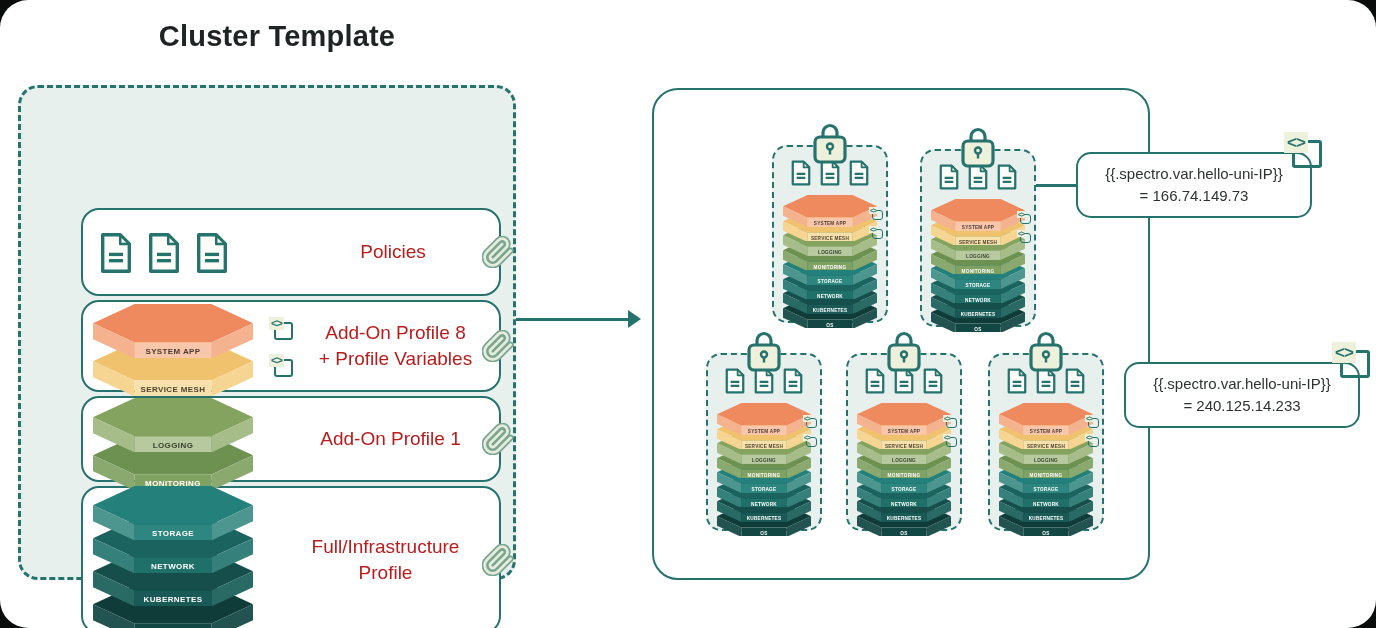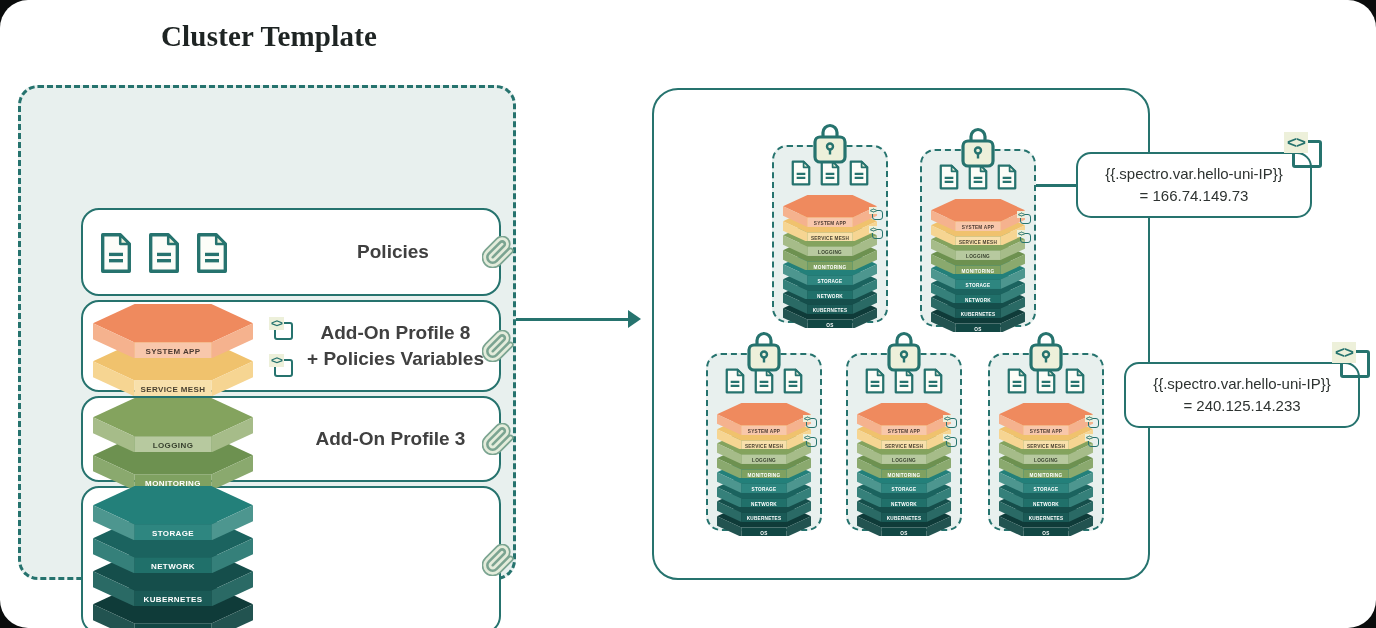--- a/index.html
+++ b/index.html
@@ -9,39 +9,39 @@
     width:1376px;height:628px;position:relative;
   }
   .card{
     position:absolute;left:0;top:0;width:1376px;height:628px;
     background:#ffffff;border-radius:28px;overflow:hidden;
   }
   .section-title{
     position:absolute;top:20px;font-size:29px;font-weight:700;color:#1e2423;
     text-align:center;letter-spacing:.2px;
   }
-  #template-title{left:20px;width:498px;font-family:Liberation Serif, serif;}
+  #template-title{left:28px;width:498px;}
   #fleet-title{left:652px;width:498px;}
 
   
   .template-panel{
     position:absolute;left:18px;top:85px;width:498px;height:495px;
     background:#e8f0ee;border:3px dashed #26736e;border-radius:20px;box-sizing:border-box;
   }
   .profile-box{
     position:absolute;left:60px;width:420px;background:#ffffff;
     border:2.5px solid #26736e;border-radius:18px;box-sizing:border-box;
   }
   #box-policies{top:120px;height:88px;}
   #box-addon2{top:212px;height:92px;}
   #box-addon1{top:308px;height:86px;}
   #box-infra{top:398px;height:148px;}
 
   .profile-label{
-    position:absolute;color:#404040;font-size:19px;font-weight:700;
+    position:absolute;color:#b91c1c;font-size:19px;font-weight:400;
     text-align:center;line-height:1.35;top:50%;transform:translateY(-50%);
   }
 
   
   .doc-row{position:absolute;display:flex;gap:14px;}
   .doc-icon{display:block;}
 
   
   .clip{position:absolute;right:-15px;top:50%;transform:translateY(-50%);width:32px;height:32px;z-index:6;}
 
@@ -176,21 +176,21 @@
             <span class="bracket"></span>
             <span class="glyph">&lt;&gt;</span>
           </span>
         <span class="code-icon code-md">
             <span class="bracket"></span>
             <span class="glyph">&lt;&gt;</span>
           </span>
       </div>
       <div class="profile-label" style="left:205px;width:215px;">
         <div>Add-On Profile 8</div>
-        <div>+ Policies Variables</div>
+        <div>+ Profile Variables</div>
       </div>
       <svg class="clip" viewBox="0 0 24 24">
           <path d="M21.44 11.05l-9.19 9.19a6 6 0 0 1-8.49-8.49l8.57-8.57A4 4 0 1 1 18 8.84l-8.59 8.57a2 2 0 0 1-2.83-2.83l8.49-8.48" fill="none" stroke="#7ba491" stroke-width="4.6" stroke-linecap="round" stroke-linejoin="round"></path>
           <path d="M21.44 11.05l-9.19 9.19a6 6 0 0 1-8.49-8.49l8.57-8.57A4 4 0 1 1 18 8.84l-8.59 8.57a2 2 0 0 1-2.83-2.83l8.49-8.48" fill="none" stroke="#e4ecdb" stroke-width="2.1" stroke-linecap="round" stroke-linejoin="round"></path>
         </svg>
     </div>
 
     <div class="profile-box" id="box-addon1">
       <div class="stack stack-lg" id="stack-addon1">
           <div class="slab" style="top: 0px; z-index: 2;">
@@ -205,21 +205,21 @@
           <div class="slab" style="top: 38px; z-index: 1;">
             <svg viewBox="0 0 100 34" xmlns="http://www.w3.org/2000/svg">
               <polygon points="26,0 74,0 100,12 74,24 26,24 0,12" fill="#6d9150"></polygon>
               <path d="M0,12 L26,24 L26,34 L0,22 Z" fill="#8aa96e"></path>
               <path d="M74,24 L100,12 L100,22 L74,34 Z" fill="#8aa96e"></path>
               <rect x="26" y="24" width="48" height="10" fill="#7fa161"></rect>
               <text x="50" y="31.4" text-anchor="middle" font-size="5" fill="#ffffff">MONITORING</text>
             </svg>
           </div>
         </div>
-      <div class="profile-label" style="left:195px;width:225px;">Add-On Profile 3</div>
+      <div class="profile-label" style="left:195px;width:225px;">Add-On Profile 1</div>
       <svg class="clip" viewBox="0 0 24 24">
           <path d="M21.44 11.05l-9.19 9.19a6 6 0 0 1-8.49-8.49l8.57-8.57A4 4 0 1 1 18 8.84l-8.59 8.57a2 2 0 0 1-2.83-2.83l8.49-8.48" fill="none" stroke="#7ba491" stroke-width="4.6" stroke-linecap="round" stroke-linejoin="round"></path>
           <path d="M21.44 11.05l-9.19 9.19a6 6 0 0 1-8.49-8.49l8.57-8.57A4 4 0 1 1 18 8.84l-8.59 8.57a2 2 0 0 1-2.83-2.83l8.49-8.48" fill="none" stroke="#e4ecdb" stroke-width="2.1" stroke-linecap="round" stroke-linejoin="round"></path>
         </svg>
     </div>
 
     <div class="profile-box" id="box-infra">
       <div class="stack stack-lg" id="stack-infra">
           <div class="slab" style="top: 0px; z-index: 4;">
             <svg viewBox="0 0 100 34" xmlns="http://www.w3.org/2000/svg">
@@ -251,20 +251,24 @@
           <div class="slab" style="top: 99px; z-index: 1;">
             <svg viewBox="0 0 100 34" xmlns="http://www.w3.org/2000/svg">
               <polygon points="26,0 74,0 100,12 74,24 26,24 0,12" fill="#0f3b39"></polygon>
               <path d="M0,12 L26,24 L26,34 L0,22 Z" fill="#225350"></path>
               <path d="M74,24 L100,12 L100,22 L74,34 Z" fill="#225350"></path>
               <rect x="26" y="24" width="48" height="10" fill="#124744"></rect>
               <text x="50" y="31.4" text-anchor="middle" font-size="5" fill="#ffffff">OS</text>
             </svg>
           </div>
         </div>
+      <div class="profile-label" style="left:190px;width:225px;">
+        <div>Full/Infrastructure</div>
+        <div>Profile</div>
+      </div>
       <svg class="clip" viewBox="0 0 24 24">
           <path d="M21.44 11.05l-9.19 9.19a6 6 0 0 1-8.49-8.49l8.57-8.57A4 4 0 1 1 18 8.84l-8.59 8.57a2 2 0 0 1-2.83-2.83l8.49-8.48" fill="none" stroke="#7ba491" stroke-width="4.6" stroke-linecap="round" stroke-linejoin="round"></path>
           <path d="M21.44 11.05l-9.19 9.19a6 6 0 0 1-8.49-8.49l8.57-8.57A4 4 0 1 1 18 8.84l-8.59 8.57a2 2 0 0 1-2.83-2.83l8.49-8.48" fill="none" stroke="#e4ecdb" stroke-width="2.1" stroke-linecap="round" stroke-linejoin="round"></path>
         </svg>
     </div>
   </div>
 
   <div class="arrow-line"></div>
   <div class="arrow-head"></div>
 

